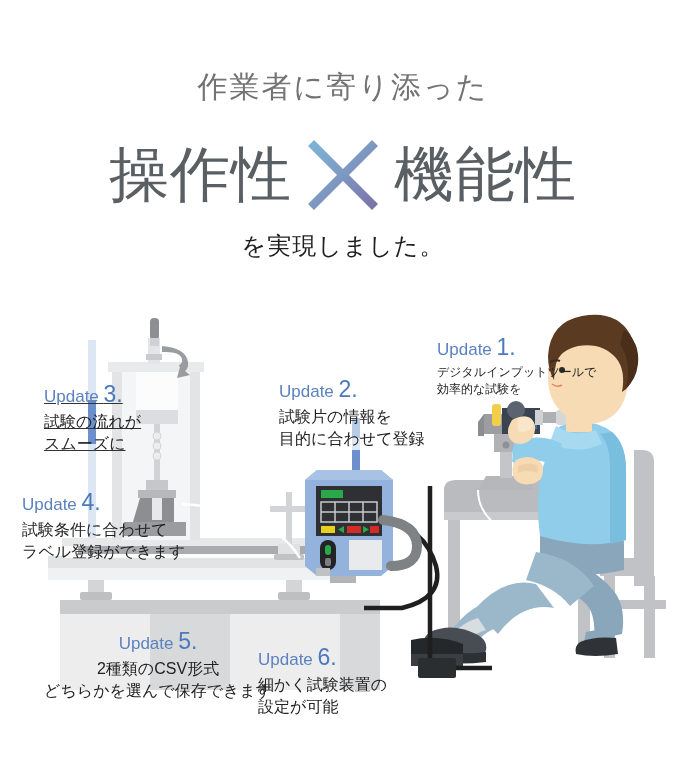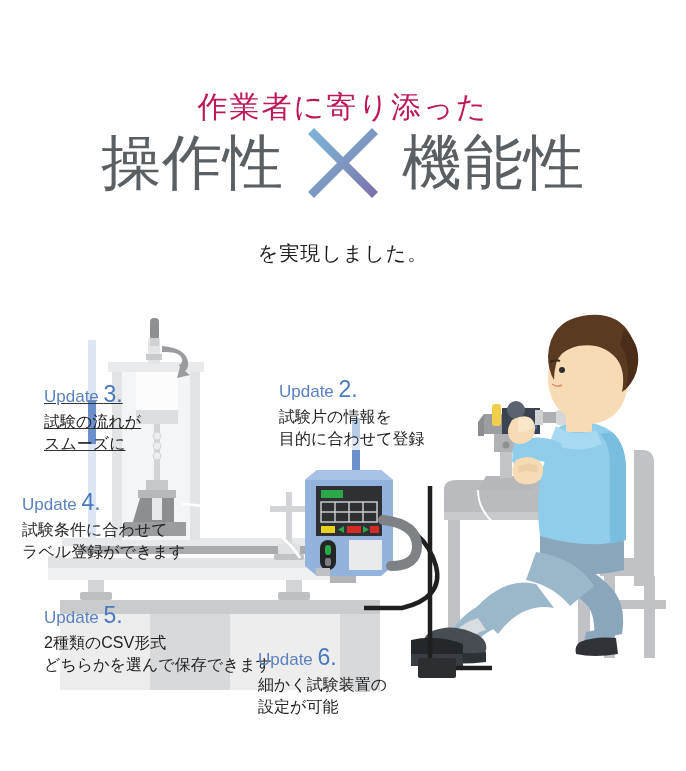--- a/index.html
+++ b/index.html
@@ -8,57 +8,57 @@
     font-family:"Liberation Sans","DejaVu Sans",sans-serif;
     color:#333333;
     overflow:hidden;
     position:relative;
   }
   .stage{position:relative;width:686px;height:771px;overflow:hidden;background:#fff;}
 
   
   .headline{position:absolute;left:0;top:0;width:686px;text-align:center;}
   .head-top{
-    font-size:30px;letter-spacing:2px;color:#be185d;font-weight:400;
-    margin-top:92px;line-height:1;
+    font-size:30px;letter-spacing:2px;color:#737373;font-weight:400;
+    margin-top:72px;line-height:1;
   }
   .head-mid{
-    margin-top:4px;
-    display:flex;align-items:center;justify-content:center;gap:20px;
+    margin-top:36px;
+    display:flex;align-items:center;justify-content:center;gap:12px;
     line-height:1;
   }
   .head-mid .kanji{
     font-size:60px;color:#5a5f63;letter-spacing:1px;font-weight:400;
   }
   .xmark{
     width:74px;height:74px;position:relative;display:inline-block;margin:0 2px;
   }
   .head-bot{
-    margin-top:43px;font-size:20px;letter-spacing:1px;color:#1d1d1d;line-height:1;
+    margin-top:22px;font-size:24px;letter-spacing:1px;color:#1d1d1d;line-height:1;
   }
 
   
   .illus{position:absolute;left:0;top:300px;width:686px;height:471px;}
   .illus svg{display:block;}
 
   
   .callout{position:absolute;}
   .callout .ttl{
     font-size:17px;color:#5b82bf;line-height:1;white-space:nowrap;
     font-weight:400;
   }
   .callout .ttl .num{font-size:23px;color:#4a79bd;}
   .callout .body{
     font-size:16px;color:#222;line-height:1.38;margin-top:5px;white-space:pre-line;
   }
   .c1{left:437px;top:336px;}
   .c2{left:279px;top:378px;}
   .c3{left:44px;top:383px;text-decoration:underline;}
   .c4{left:22px;top:491px;}
-  .c5{left:44px;top:604px;}
+  .c5{left:44px;top:630px;text-align:center;}
   .c6{left:258px;top:646px;}
   .c1 .body{font-size:12px;}
 </style>
 </head>
 <body>
 
 <div class="stage">
 
   <div class="headline">
     <div class="head-top">作業者に寄り添った</div>
@@ -296,20 +296,28 @@
 
       </g>
       <rect x="418" y="358" width="38" height="20" rx="2" fill="#2a2e31"></rect>
       <path d="M456 368 h36" stroke="#1f1f1f" stroke-width="4.5" fill="none"></path>
 
       <path d="M383 220 q34 4 34 26 q0 20 -26 20" fill="none" stroke="#7e8285" stroke-width="10" stroke-linecap="round"></path>
 
     </svg>
   </div>
 
+  <div class="callout c1">
+    <div class="ttl">
+      <span>Update</span>
+      <span class="num">1.</span>
+    </div>
+    <div class="body">デジタルインプットツールで
+効率的な試験を</div>
+  </div>
 
   <div class="callout c2">
     <div class="ttl">
       <span>Update</span>
       <span class="num">2.</span>
     </div>
     <div class="body">試験片の情報を
 目的に合わせて登録</div>
   </div>
 

